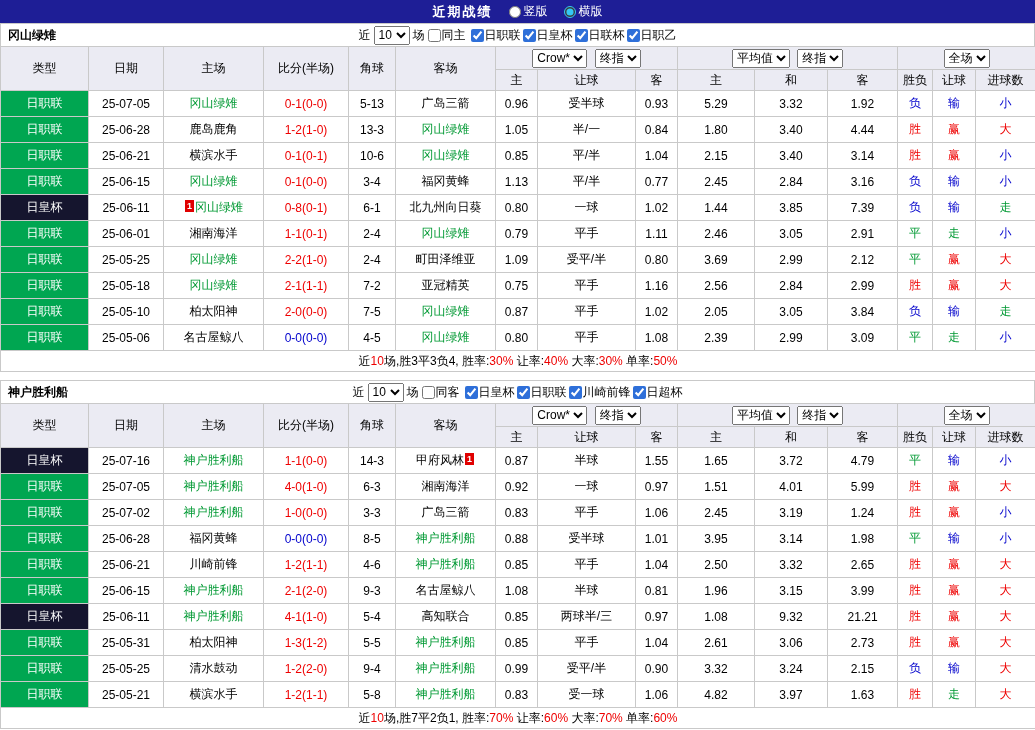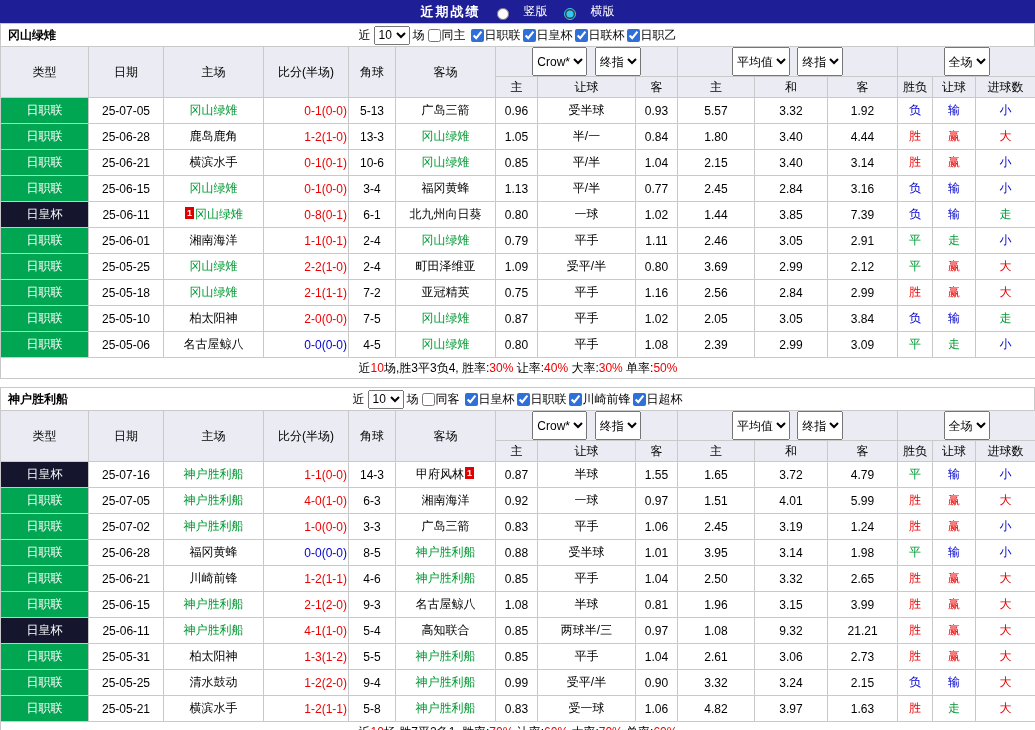--- a/index.html
+++ b/index.html
@@ -6,44 +6,44 @@
     --topbar-bg:#1e1e96; --league-green:#00a651; --league-dark:#15152e;
     --focus-team:#009933; --score-red:#ee0000; --score-blue:#0000cc;
     --header-bg:#ebebf3; --border:#c9c9c9; --summary-red:#ee0000;
   }
   *{box-sizing:border-box;}
   body{margin:0;width:1035px;background:#fff;color:#000;
        font-family:"Liberation Sans","DejaVu Sans",sans-serif;font-size:12px;}
   .topbar{height:23px;background:var(--topbar-bg);color:#fff;display:flex;
           align-items:center;justify-content:center;gap:16px;}
   .tb-title{font-weight:bold;font-size:13px;letter-spacing:2px;}
-  .tb-radio{display:inline-flex;align-items:flex-end;gap:15px;cursor:pointer;}
+  .tb-radio{display:inline-flex;align-items:center;gap:3px;cursor:pointer;}
   .tb-radio input{margin:0;width:12px;height:12px;accent-color:#35c8f5;}
   .section + .section{margin-top:8px;}
   .sec-head{height:23px;border:1px solid var(--border);border-bottom:none;
             position:relative;display:flex;align-items:center;justify-content:center;background:#fff;}
   .team-name{position:absolute;left:7px;font-weight:bold;}
   .filter-wrap{display:inline-flex;align-items:center;gap:3px;}
   .filter-wrap select{height:19px;font-size:12px;}
   .chk{display:inline-flex;align-items:center;gap:1px;cursor:pointer;}
   .chk input{margin:0;width:13px;height:13px;accent-color:#2e6fd9;}
   .leagues{display:inline-flex;align-items:center;gap:2px;margin-left:2px;}
   table.grid{border-collapse:collapse;table-layout:fixed;width:1035px;}
   .grid th,.grid td{border:1px solid var(--border);text-align:center;white-space:nowrap;
                     overflow:hidden;padding:0 1px;font-weight:normal;}
   .hd-top th{background:var(--header-bg);height:23px;}
   .hd-sub th{background:var(--header-bg);height:21px;}
-  .dd-cell select{height:29px;font-size:12px;margin:0 2px;}
+  .dd-cell select{height:19px;font-size:12px;margin:0 2px;}
   .data-row td{height:26px;background:#fff;}
   td.league{color:#fff;}
   td.league.green{background:var(--league-green);}
   td.league.dark{background:var(--league-dark);}
   .team-link{cursor:pointer;}
   .team-link.focus{color:var(--focus-team);}
-  td.score{color:var(--score-red);cursor:pointer;text-align:right;}
+  td.score{color:var(--score-red);cursor:pointer;}
   td.score.blue{color:var(--score-blue);}
   .card{display:inline-block;background:#e00000;color:#fff;font-size:9px;font-weight:bold;
         line-height:12px;height:12px;padding:0 2px;vertical-align:2px;margin:0 1px;}
   .summary-row td{height:21px;background:#fff;}
   .summary .red{color:var(--summary-red);}
 </style>
 </head>
 <body>
 
 <div class="topbar">
@@ -143,21 +143,21 @@
   <tr class="data-row">
     <td class="league green">日职联</td>
     <td class="date">25-07-05</td>
     <td class="team home"><span class="team-link focus">冈山绿雉</span></td>
     <td class="score">0-1(0-0)</td>
     <td class="corner">5-13</td>
     <td class="team away"><span class="team-link">广岛三箭</span></td>
     <td class="num">0.96</td>
     <td class="num">受半球</td>
     <td class="num">0.93</td>
-    <td class="num">5.57</td>
+    <td class="num">5.29</td>
     <td class="num">3.32</td>
     <td class="num">1.92</td>
     <td class="res" style="color: rgb(0, 0, 204);">负</td>
     <td class="res" style="color: rgb(0, 0, 204);">输</td>
     <td class="res" style="color: rgb(0, 0, 204);">小</td>
   </tr>
 
   <tr class="data-row">
     <td class="league green">日职联</td>
     <td class="date">25-06-28</td>

